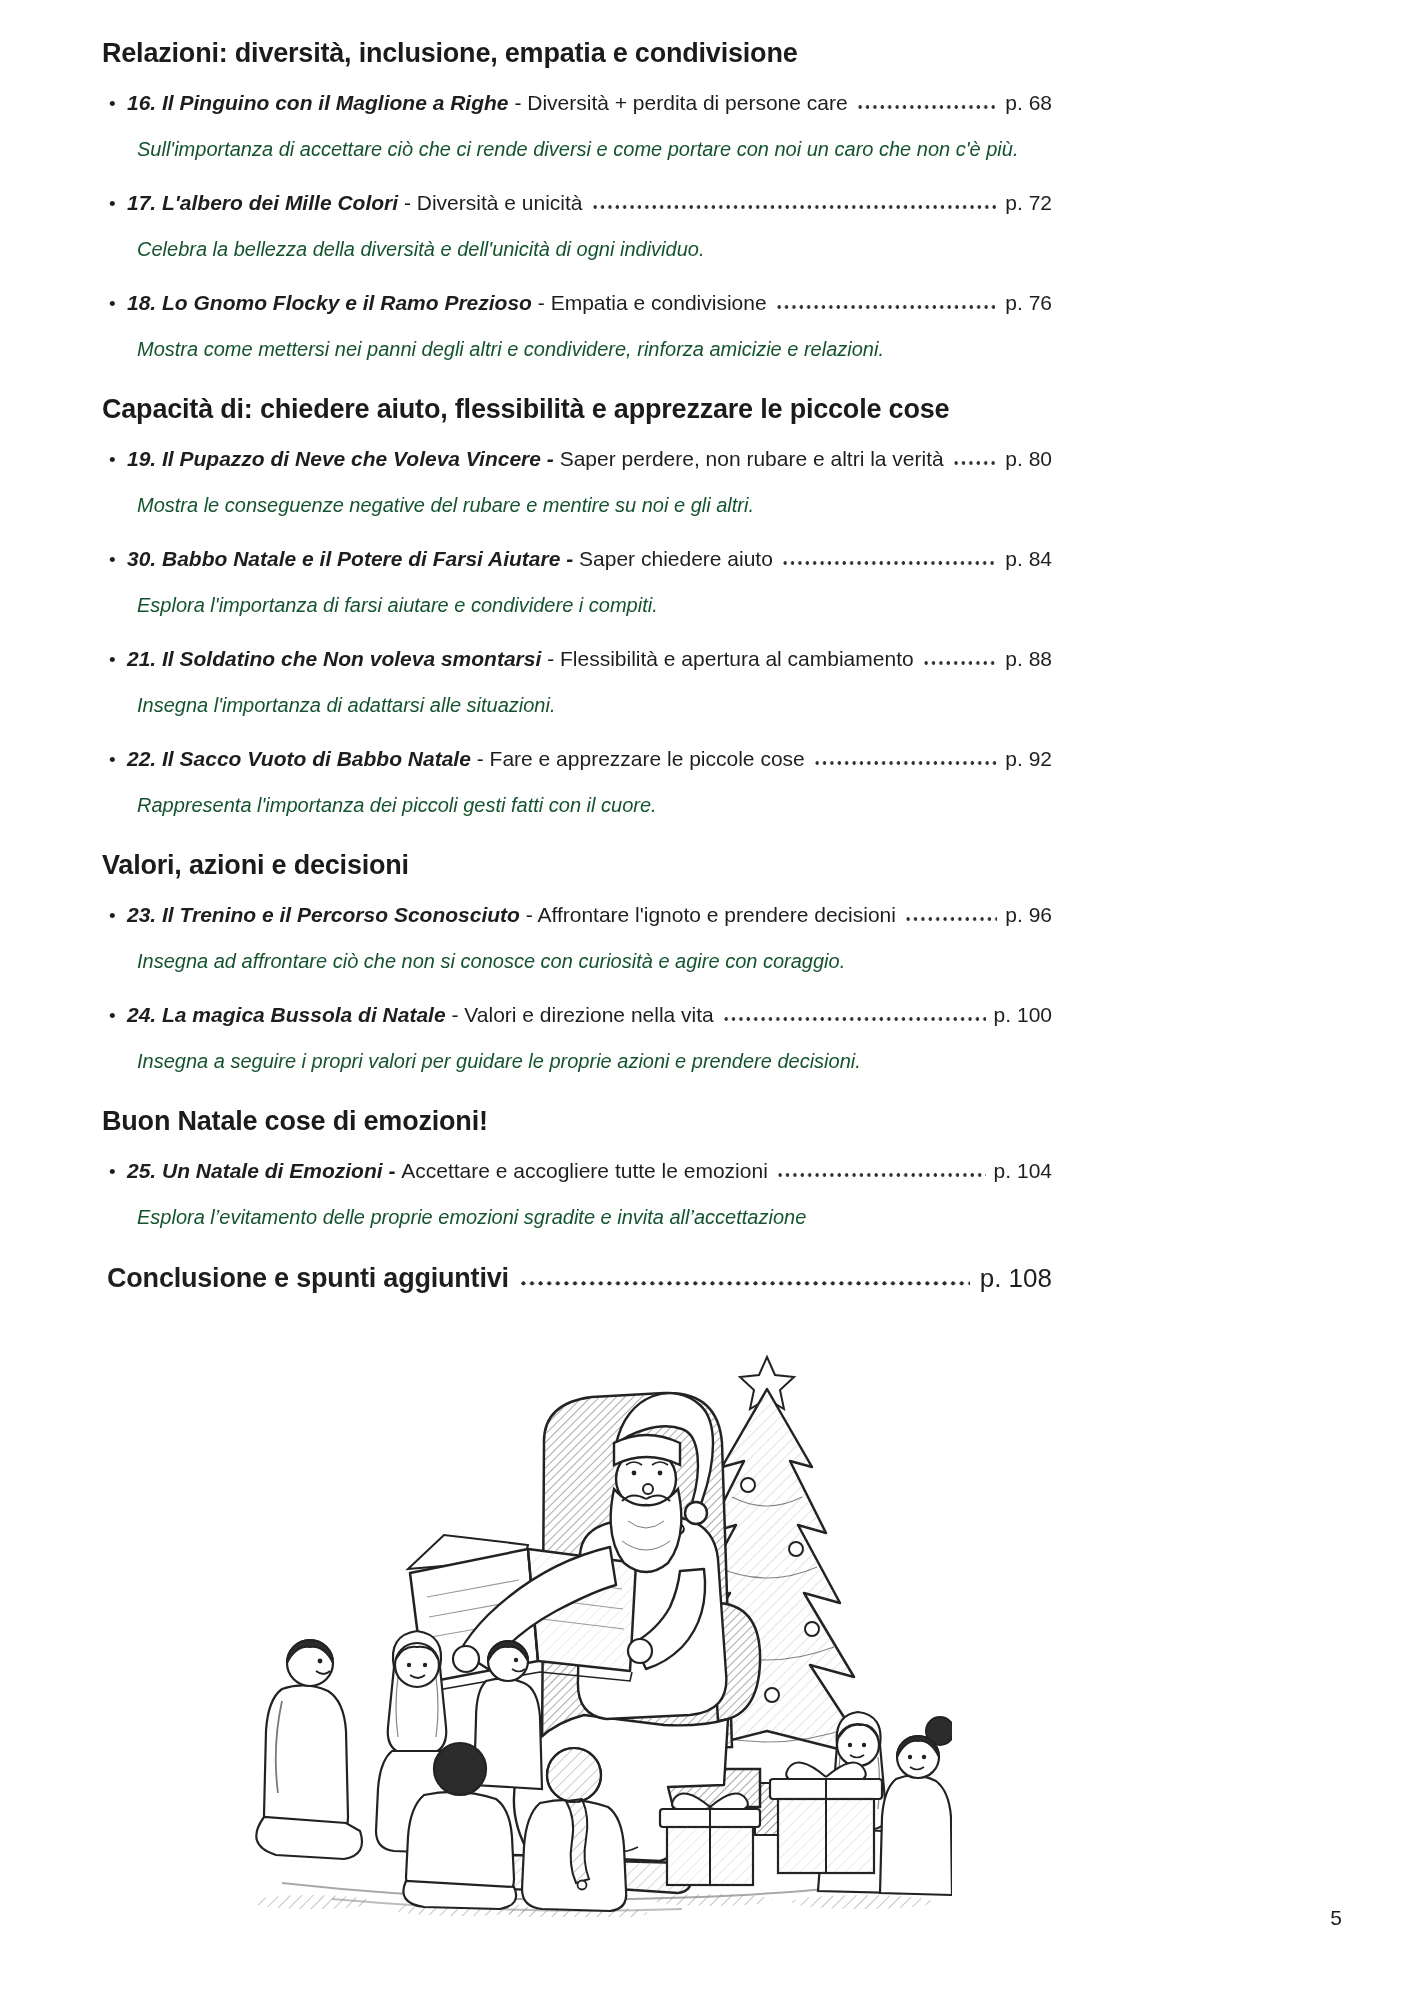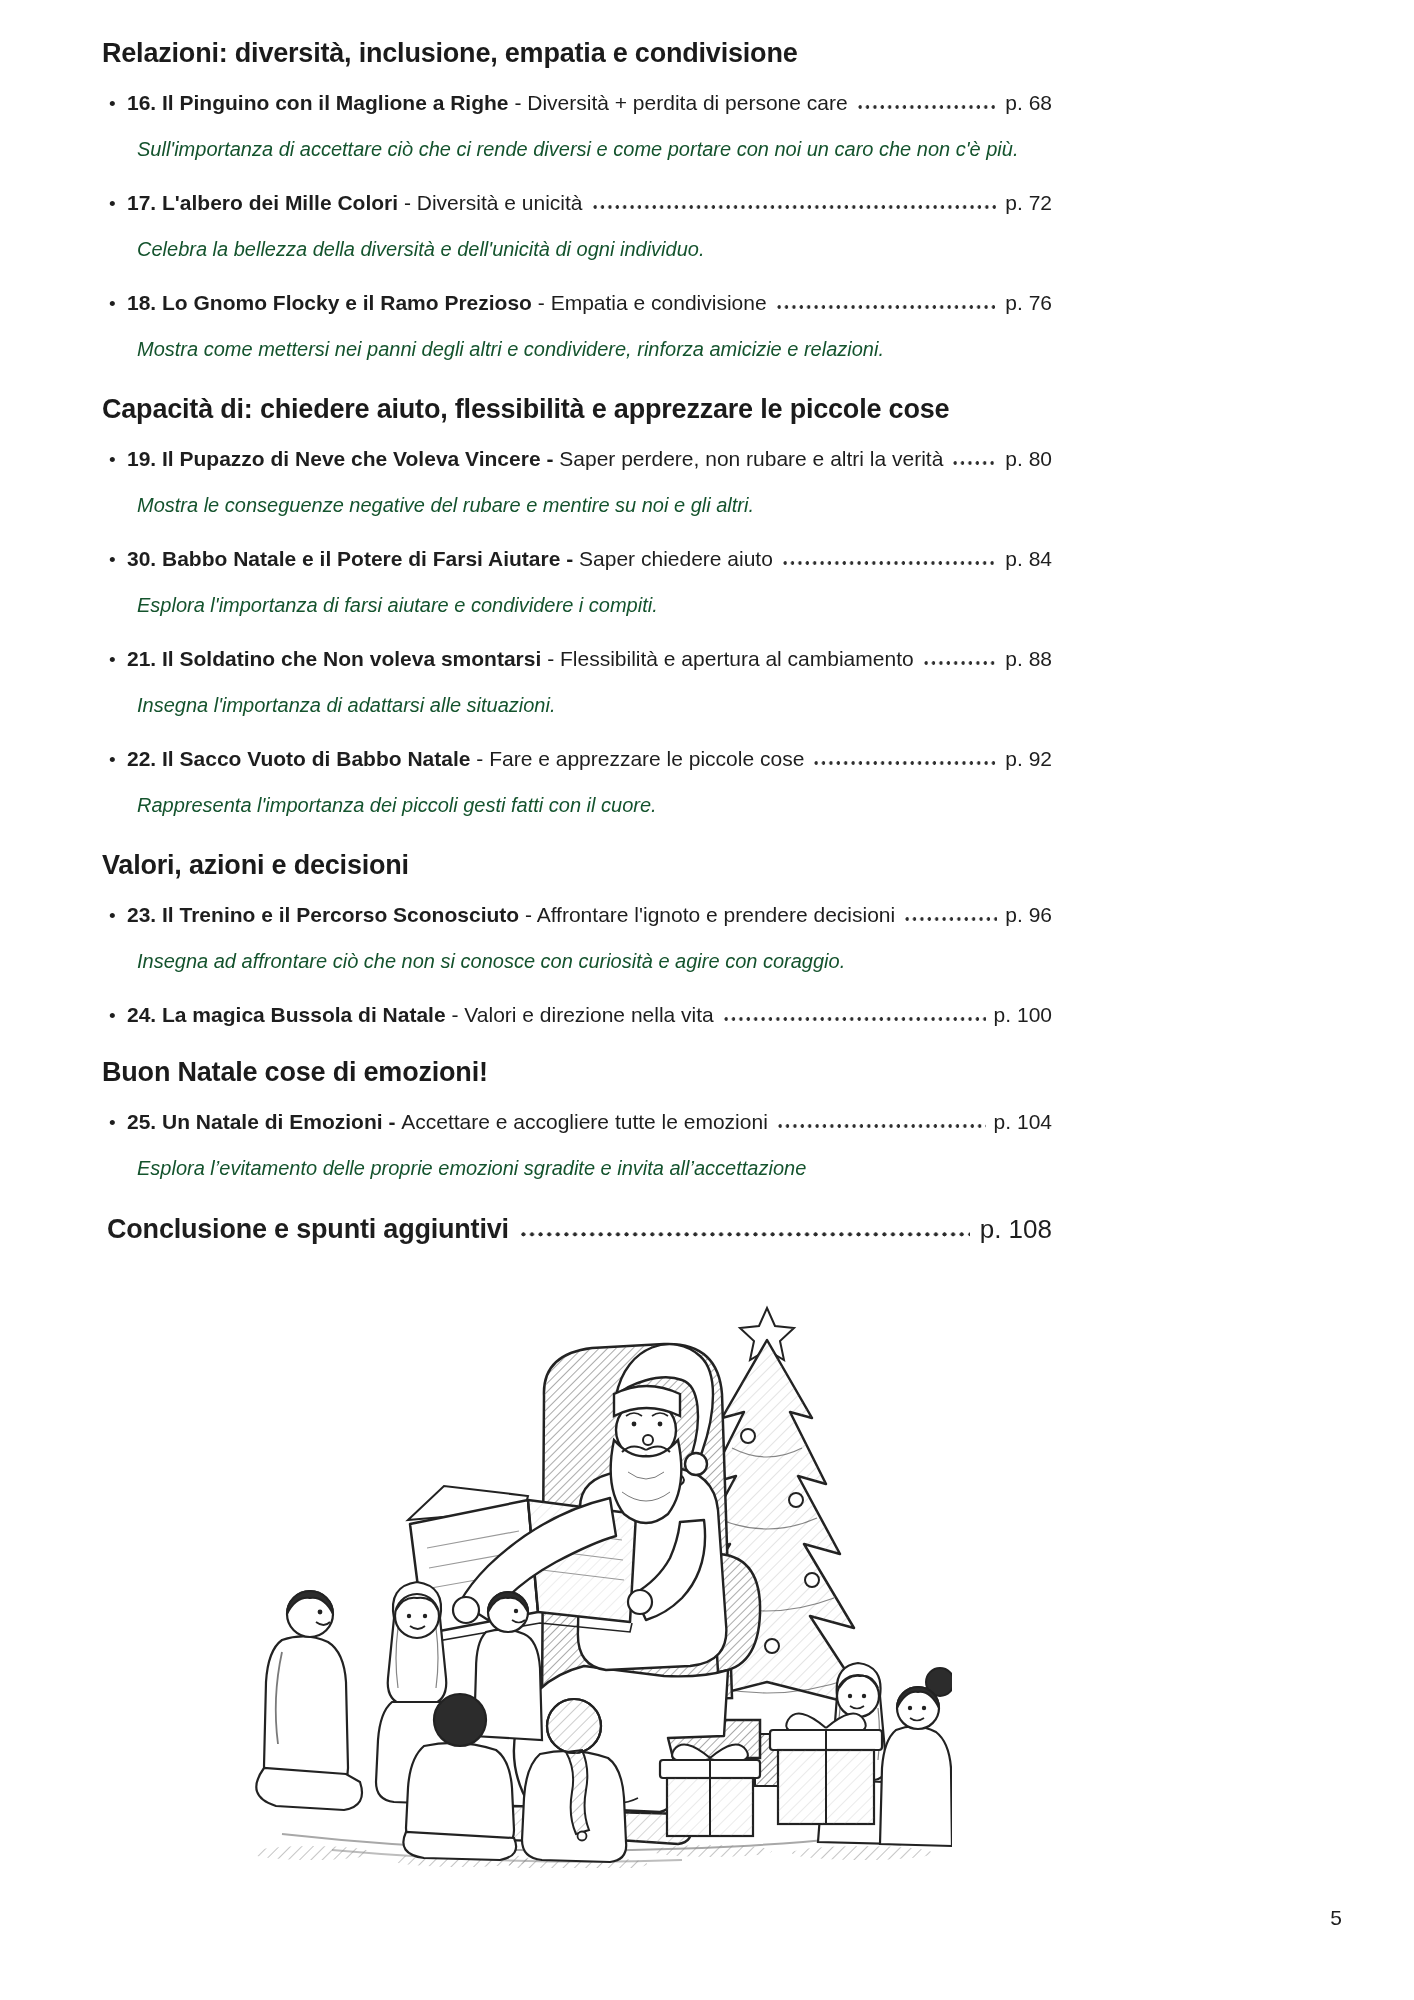--- a/index.html
+++ b/index.html
@@ -35,21 +35,21 @@
     margin-bottom:22px;
     white-space:nowrap;
   }
   .bullet{
     width:27px;
     flex:0 0 27px;
     padding-left:9px;
     box-sizing:border-box;
     font-size:19px;
   }
-  .t{font-weight:700;}
+  .t{font-weight:700;font-style:italic;}
   .r{margin-left:0.28em;}
   .leader{
     flex:1 1 auto;
     min-width:18px;
     height:6px;
     margin:0 8px 0 10px;
     background-image:radial-gradient(circle at 2.2px 3px,#2e2e2e 1.55px,transparent 2px);
     background-size:7.4px 6px;
     background-repeat:repeat-x;
     background-position:left bottom;
@@ -172,20 +172,21 @@
     </div>
     <p class="desc">Insegna ad affrontare ciò che non si conosce con curiosità e agire con coraggio.</p>
 
     <div class="row">
       <span class="bullet">•</span>
       <span class="t">24. La magica Bussola di Natale</span>
       <span class="r"> - Valori e direzione nella vita</span>
       <span class="leader"></span>
       <span class="pg">p. 100</span>
     </div>
+    <p class="desc">Insegna a seguire i propri valori per guidare le proprie azioni e prendere decisioni.</p>
 
     <h2 class="section-h">Buon Natale cose di emozioni!</h2>
 
     <div class="row">
       <span class="bullet">•</span>
       <span class="t">25. Un Natale di Emozioni -</span>
       <span class="r"> Accettare e accogliere tutte le emozioni</span>
       <span class="leader"></span>
       <span class="pg">p. 104</span>
     </div>

